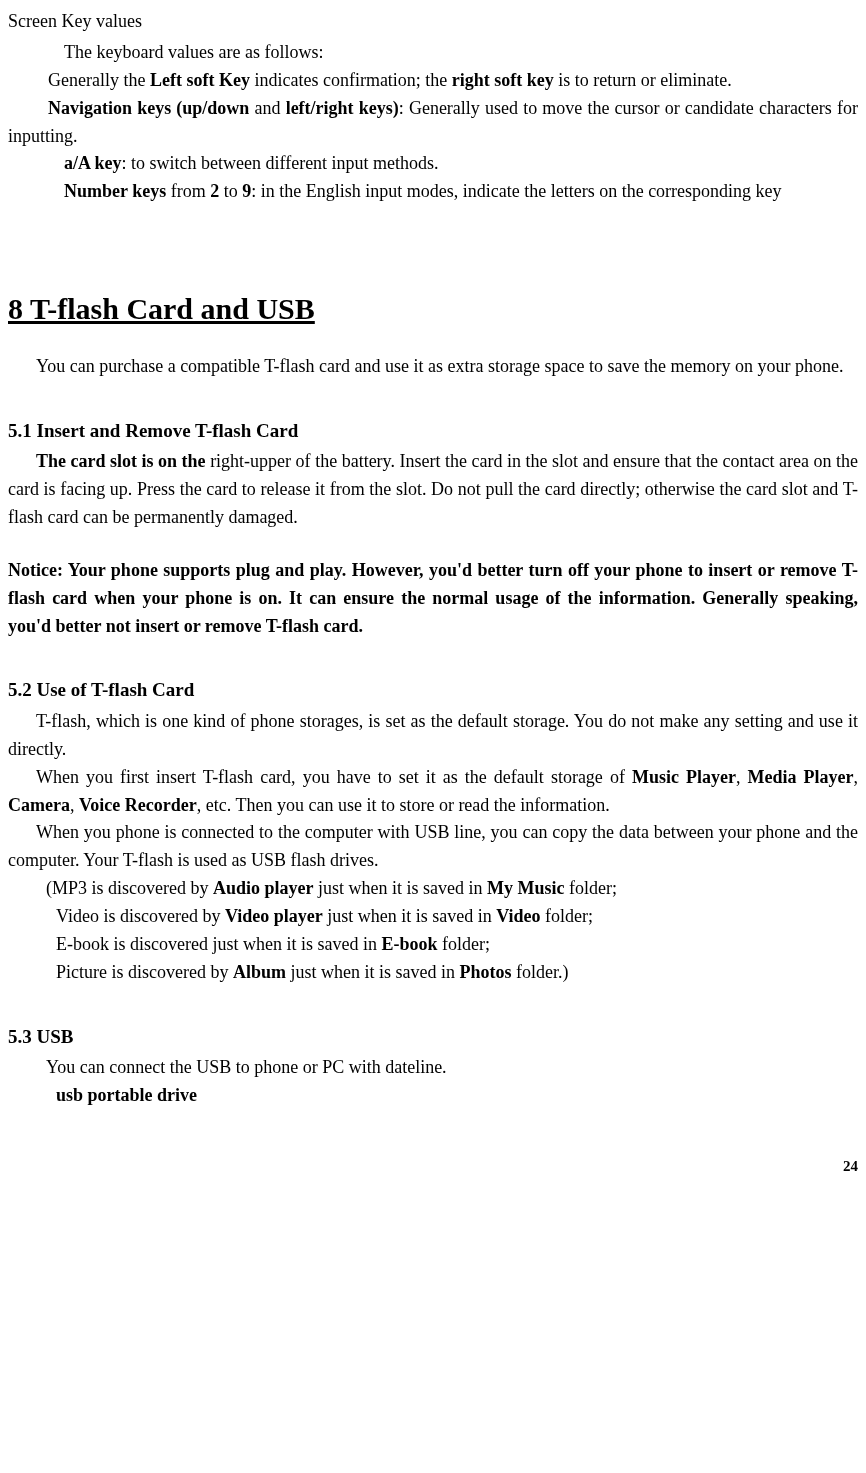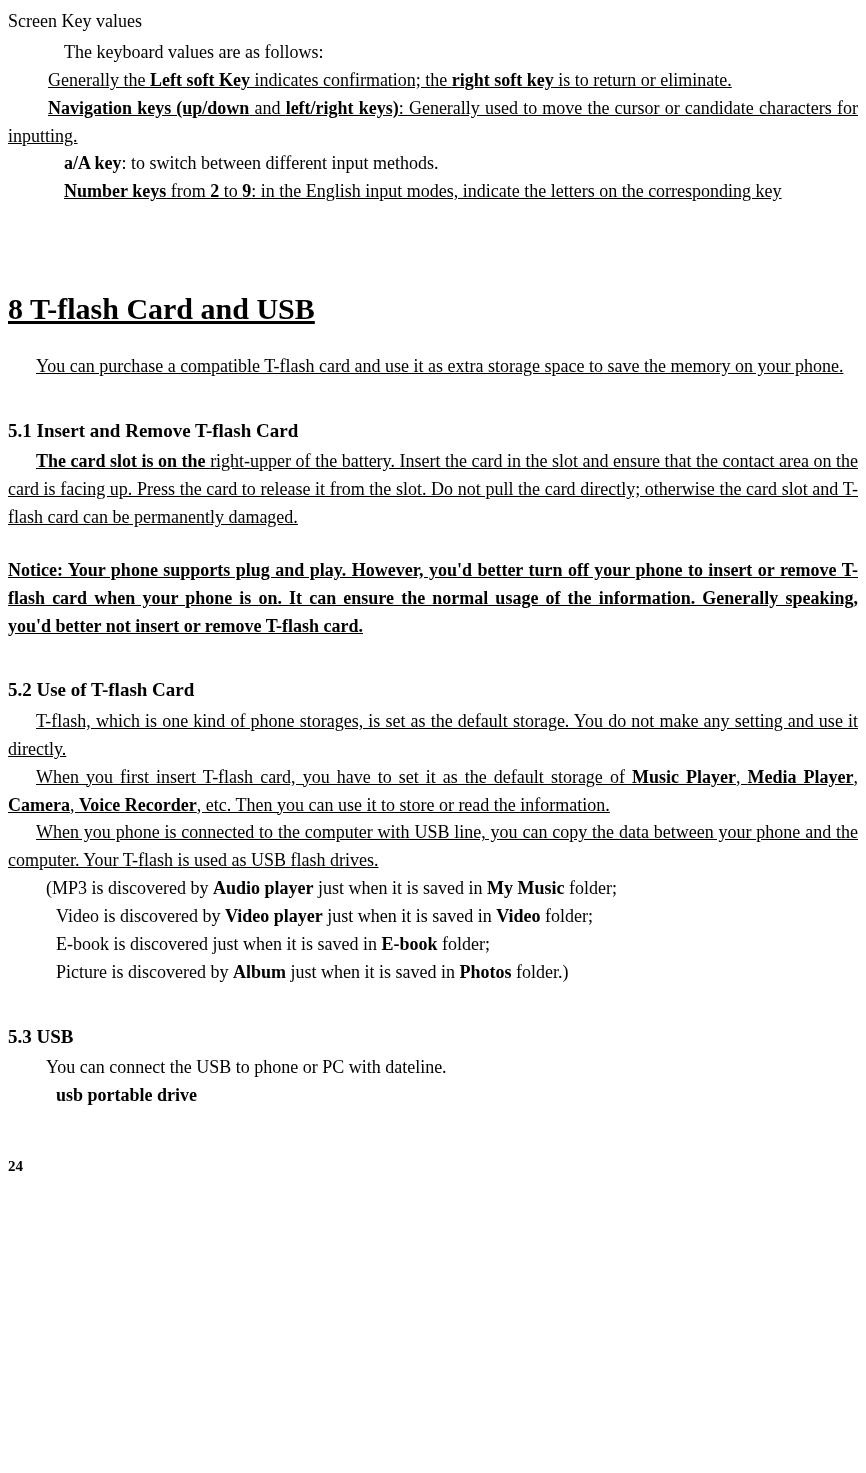--- a/index.html
+++ b/index.html
@@ -23,56 +23,54 @@
       font-weight: normal;
       font-size: 18px;
       margin-bottom: 3px;
     }
     .indent-1 {
       margin-left: 56px;
     }
     .justify {
       text-align: justify;
       text-justify: inter-word;
-      text-decoration: underline;
     }
     .big-heading {
       font-size: 30px;
       font-weight: bold;
       text-decoration: underline;
       margin-top: 80px;
       margin-bottom: 20px;
     }
     .sub-heading {
       font-size: 19px;
       font-weight: bold;
       margin-top: 35px;
       margin-bottom: 3px;
     }
     .body-para {
       text-align: justify;
     }
     .body-para-firstindent {
       text-indent: 28px;
       text-align: justify;
-      text-decoration: underline;
     }
     .list-indent {
       margin-left: 38px;
       text-align: justify;
     }
     .list-indent-2 {
       margin-left: 48px;
       text-align: justify;
     }
     .bold {
       font-weight: bold;
     }
     .page-num {
-      text-align: left;
+      text-align: right;
       font-weight: bold;
       font-size: 15px;
       margin-top: 45px;
     }
     .gap-small {
       height: 25px;
     }
   </style>
 </head>
 <body>

